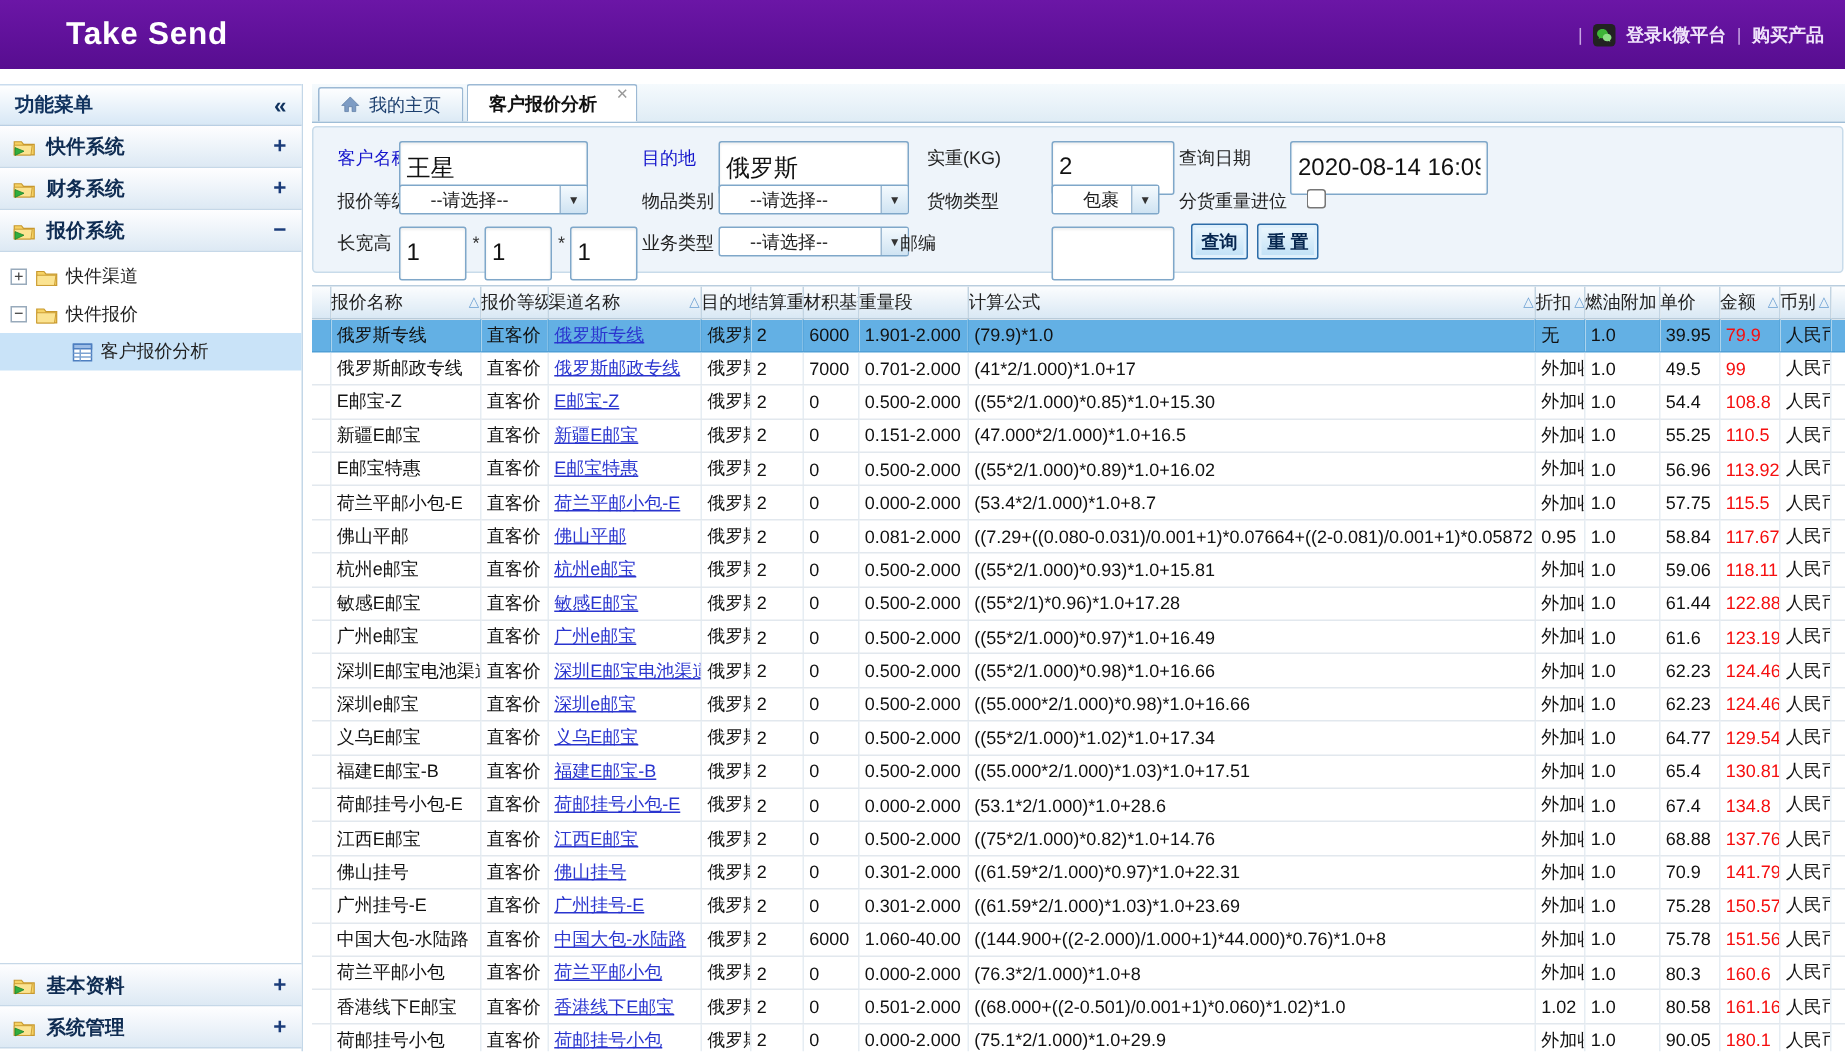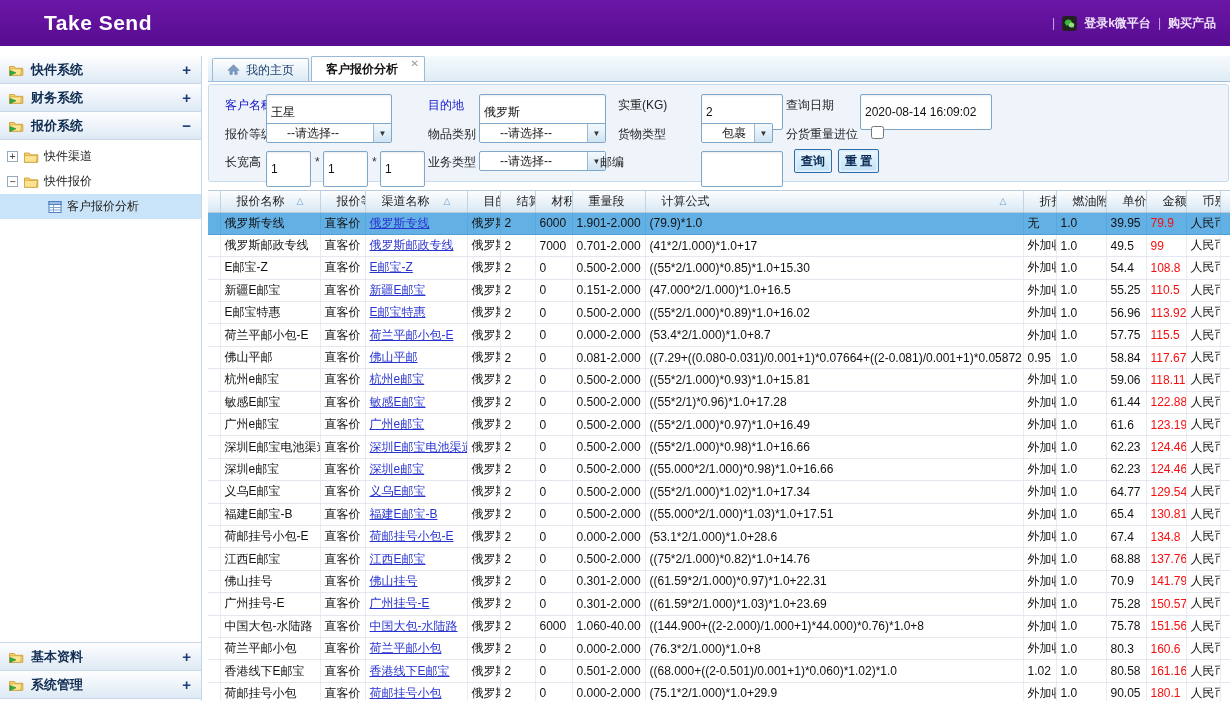--- a/index.html
+++ b/index.html
@@ -48,36 +48,36 @@
     font-size:12px;color:#1c3f6e;cursor:pointer;position:relative;border-radius:2px 2px 0 0;}
   .tab.active{background:#fff;height:25px;font-weight:bold;color:#111;padding-right:26px;}
   .tab-close{position:absolute;top:1px;right:5px;font-size:10px;color:#999;cursor:pointer;}
   .tab-close::before{content:"\2715";}
   
   .formpanel{position:relative;height:96px;margin:2px 1px 0 0;background:#eef4fa;
     border:1px solid #c8dbea;border-radius:3px;}
   .f-label{position:absolute;white-space:nowrap;color:#222;line-height:22px;}
   .f-label.blue{color:#1414cc;}
   .f-input{position:absolute;height:36px;box-sizing:border-box;border:1px solid #7fa7c9;border-radius:2px;
-    background:#fff;padding:0 4px;font-size:12px;font-family:inherit;color:#111;box-shadow:inset 0 1px 2px rgba(0,0,0,.08);}
+    background:#fff;padding:0 4px;font-size:16px;font-family:inherit;color:#111;box-shadow:inset 0 1px 2px rgba(0,0,0,.08);}
   .selectbox{position:absolute;height:20px;box-sizing:border-box;border:1px solid #7fa7c9;border-radius:2px;background:#fff;
     display:flex;align-items:center;cursor:pointer;}
   .sel-text{flex:1;padding:0 20px;white-space:nowrap;overflow:hidden;}
   .sel-btn{width:17px;height:100%;border-left:1px solid #9db9d2;background:linear-gradient(#f4fafe,#cfe3f2);
     display:flex;align-items:center;justify-content:center;font-size:8px;color:#333;}
   .sel-btn::before{content:"\25BC";}
   .f-star{position:absolute;line-height:22px;color:#333;}
   .f-check{position:absolute;width:13px;height:13px;margin:0;top:3px;}
   .f-btn{position:absolute;height:24px;box-sizing:border-box;border:1px solid #2e6da8;border-radius:2px;
     background:linear-gradient(#eef8fe,#bfe0f6);box-shadow:inset 0 0 0 2px #dff0fc;
     font-family:inherit;font-size:12px;font-weight:bold;color:#06264f;cursor:pointer;padding:0 6px;}
   
   .gridwrap{margin-top:8px;flex:1;overflow:hidden;border-top:1px solid #b9cdde;}
   table.grid{border-collapse:collapse;table-layout:fixed;width:1052px;}
-  .grid th{height:21px;box-sizing:border-box;padding:0 16px;background:linear-gradient(#fcfdfe,#d9e8f4);
+  .grid th{height:21px;box-sizing:border-box;padding:0 0;background:linear-gradient(#fcfdfe,#d9e8f4);
     border-right:1px solid #c2d4e2;border-bottom:1px solid #b9cbd9;font-weight:normal;color:#222;
     font-size:12px;text-align:left;white-space:nowrap;overflow:hidden;cursor:pointer;}
   .grid th .th-inner{display:flex;justify-content:space-between;align-items:center;gap:2px;}
   .sortglyph{font-size:9px;color:#6b9fd2;flex:0 0 auto;}
   .sortglyph::before{content:"\25B3";}
   .grid td{height:22.4px;box-sizing:border-box;padding:0 4px;border-right:1px solid #e6edf3;border-bottom:1px solid #e2e8ee;
     white-space:nowrap;overflow:hidden;font-size:12px;color:#111;background:#fff;}
   .grid tr.selected td{background:#63b0e4;border-bottom-color:#4f9fd6;border-right-color:#58a7dc;}
   .grid a.chlink{color:#2a35cf;text-decoration:underline;cursor:pointer;}
   .grid td.amount{color:#f50f0f;}
@@ -97,20 +97,24 @@
     </span>
     <span class="top-link">登录k微平台</span>
     <span class="top-sep">|</span>
     <span class="top-link">购买产品</span>
   </div>
 </div>
 
 <div class="layout">
 
   <div class="sidebar">
+    <div class="side-title">
+      <span class="t">功能菜单</span>
+      <span class="c">«</span>
+    </div>
     <div id="side-groups">
   <div class="side-group">
     <span class="icon16">
       <svg width="16" height="16" viewBox="0 0 16 16">
               <path d="M1.5 4.5h4.8l1.4 1.8h7.1v7H1.5z" fill="#f6d264" stroke="#c8992e" stroke-width="0.8"></path>
               <path d="M1.5 6.8h12l-.9 6.5H1.5z" fill="#fbe391" stroke="#c8992e" stroke-width="0.6"></path>
               <polygon points="2,13.6 8,10.8 2,8.4" fill="#2fae3e" stroke="#1d7f2a" stroke-width="0.5"></polygon>
             </svg>
     </span>
     <span class="lbl">快件系统</span>

